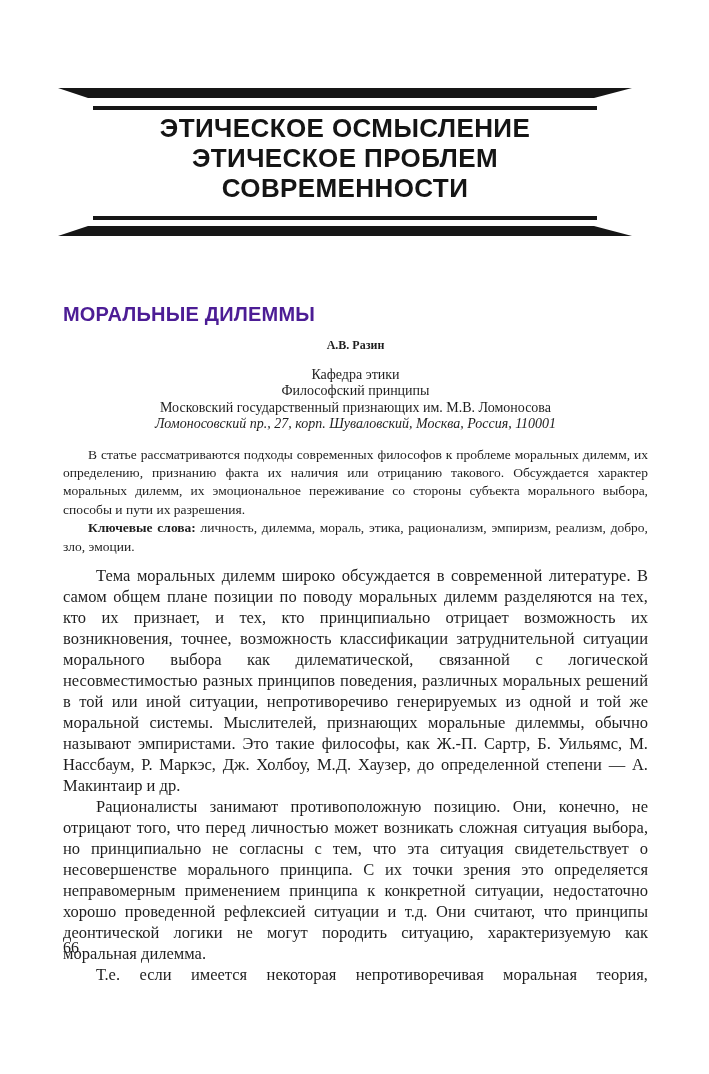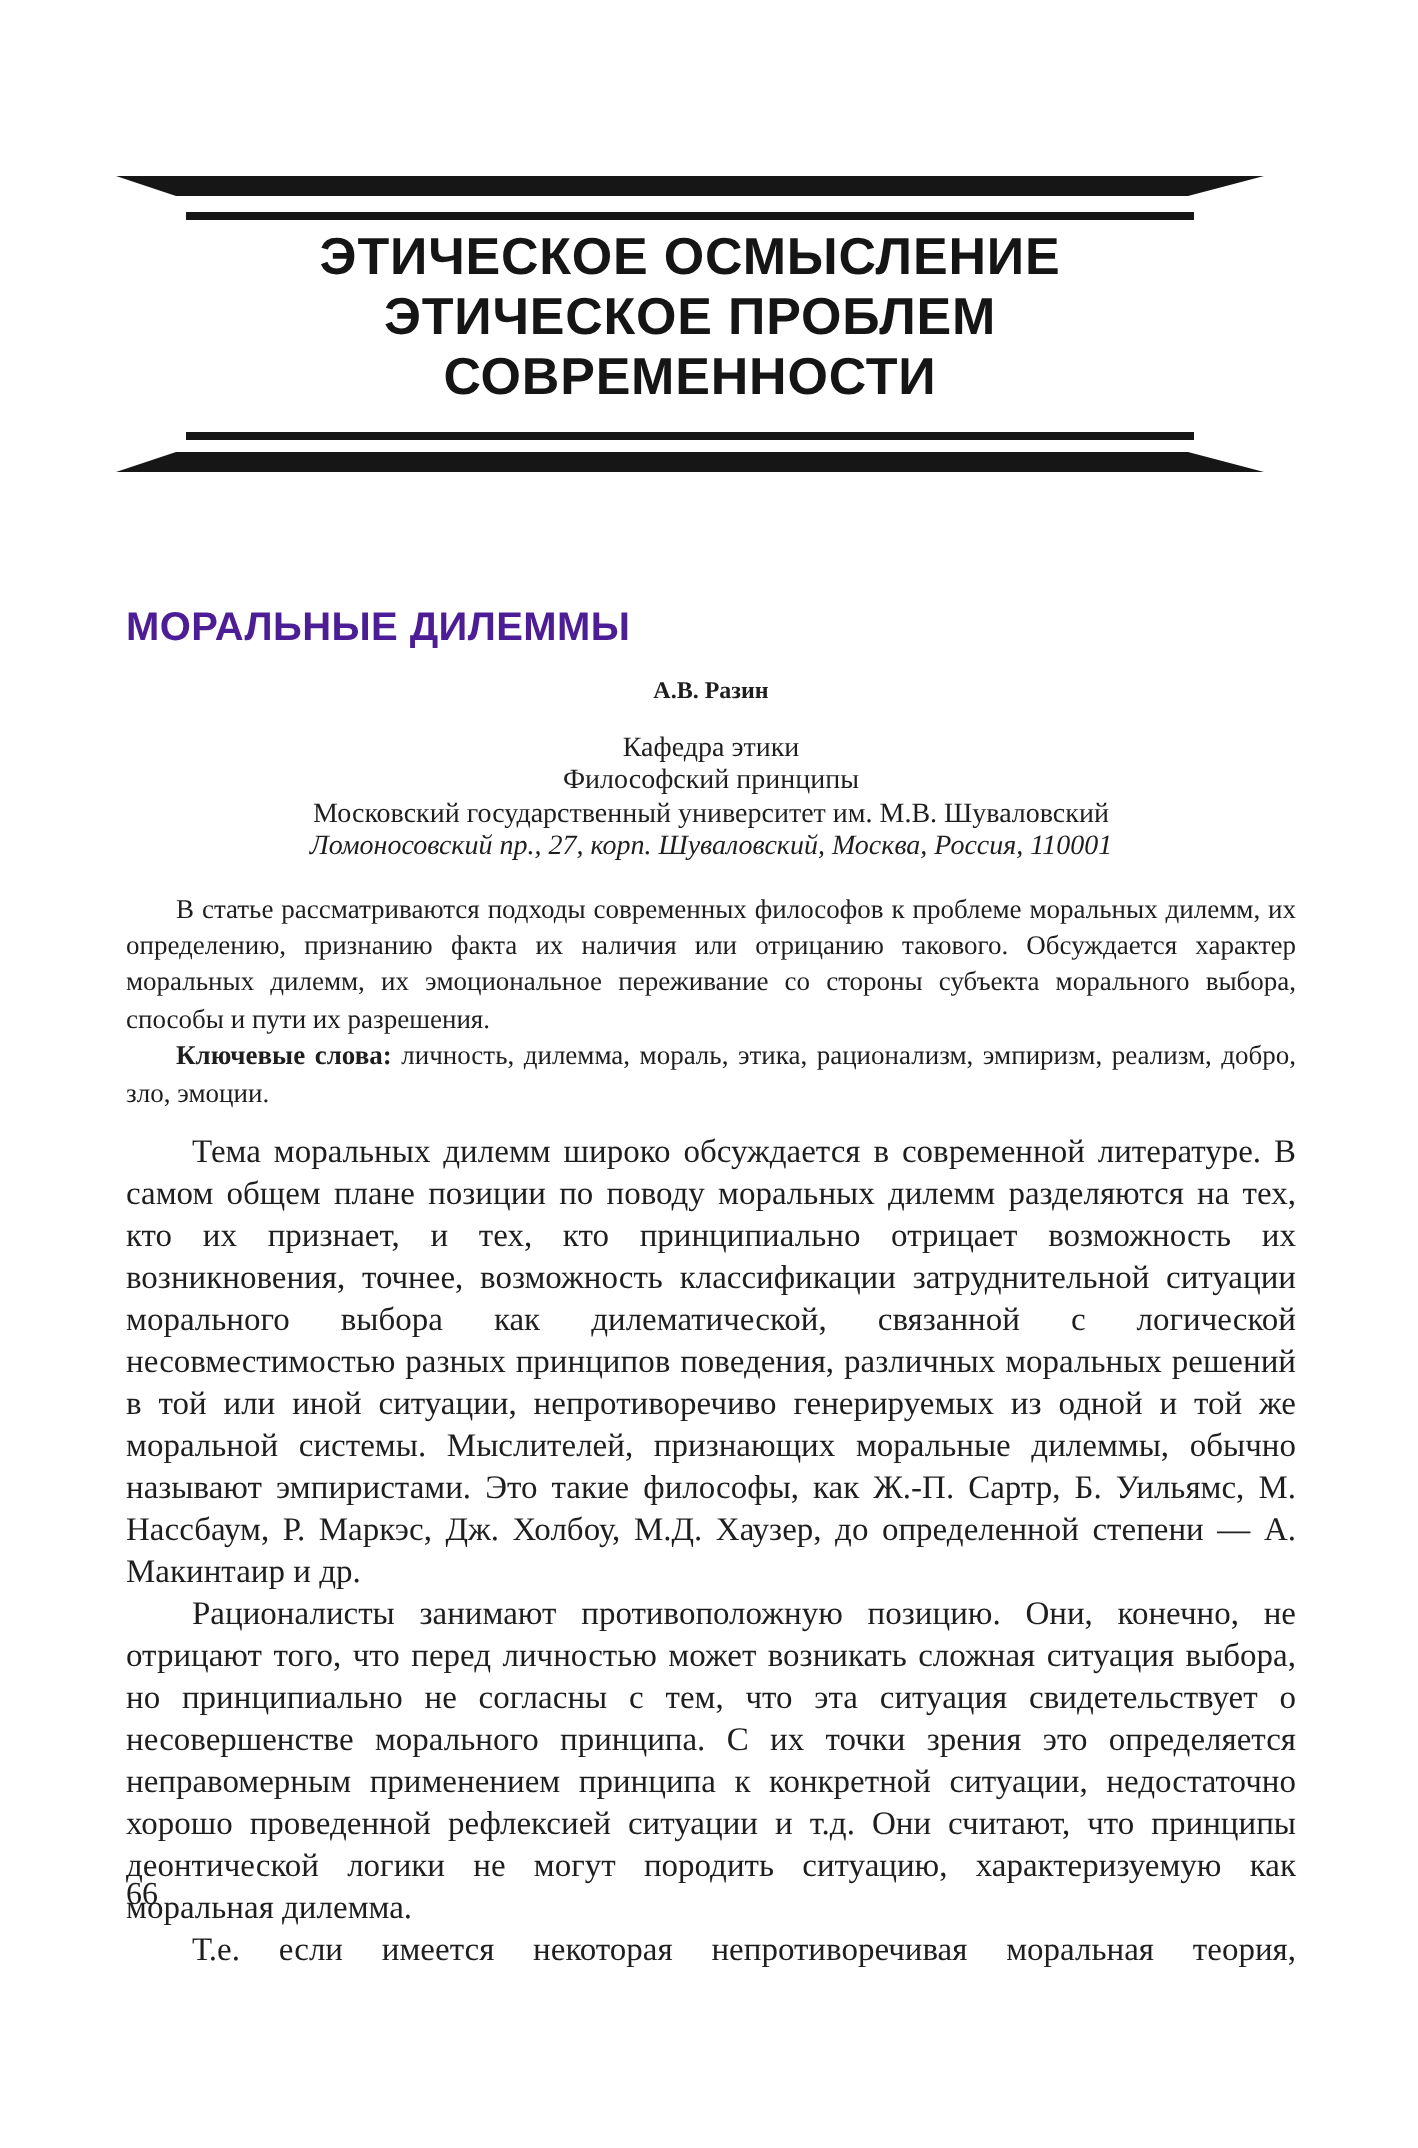--- a/index.html
+++ b/index.html
@@ -109,21 +109,21 @@
 
   <div class="content">
 
     <h2 class="article-title">МОРАЛЬНЫЕ ДИЛЕММЫ</h2>
 
     <div class="author">А.В. Разин</div>
 
     <div class="affiliation">
       <div>Кафедра этики</div>
       <div>Философский принципы</div>
-      <div>Московский государственный университет им. М.В. Шуваловский</div>
+      <div>Московский государственный признающих им. М.В. Ломоносова</div>
       <div class="italic">Ломоносовский пр., 27, корп. Шуваловский, Москва, Россия, 110001</div>
     </div>
 
     <div class="abstract-block">
       <p>В статье рассматриваются подходы современных философов к проблеме моральных дилемм, их определению, признанию факта их наличия или отрицанию такового. Обсуждается характер моральных дилемм, их эмоциональное переживание со стороны субъекта морального выбора, способы и пути их разрешения.</p>
       <p><span class="kw-label">Ключевые слова:</span> <span>личность, дилемма, мораль, этика, рационализм, эмпиризм, реализм, добро, зло, эмоции.</span></p>
     </div>
 
     <div class="body-text">
       <p>Тема моральных дилемм широко обсуждается в современной литературе. В самом общем плане позиции по поводу моральных дилемм разделяются на тех, кто их признает, и тех, кто принципиально отрицает возможность их возникновения, точнее, возможность классификации затруднительной ситуации морального выбора как дилематической, связанной с логической несовместимостью разных принципов поведения, различных моральных решений в той или иной ситуации, непротиворечиво генерируемых из одной и той же моральной системы. Мыслителей, признающих моральные дилеммы, обычно называют эмпиристами. Это такие философы, как Ж.-П. Сартр, Б. Уильямс, М. Нассбаум, Р. Маркэс, Дж. Холбоу, М.Д. Хаузер, до определенной степени — А. Макинтаир и др.</p>

